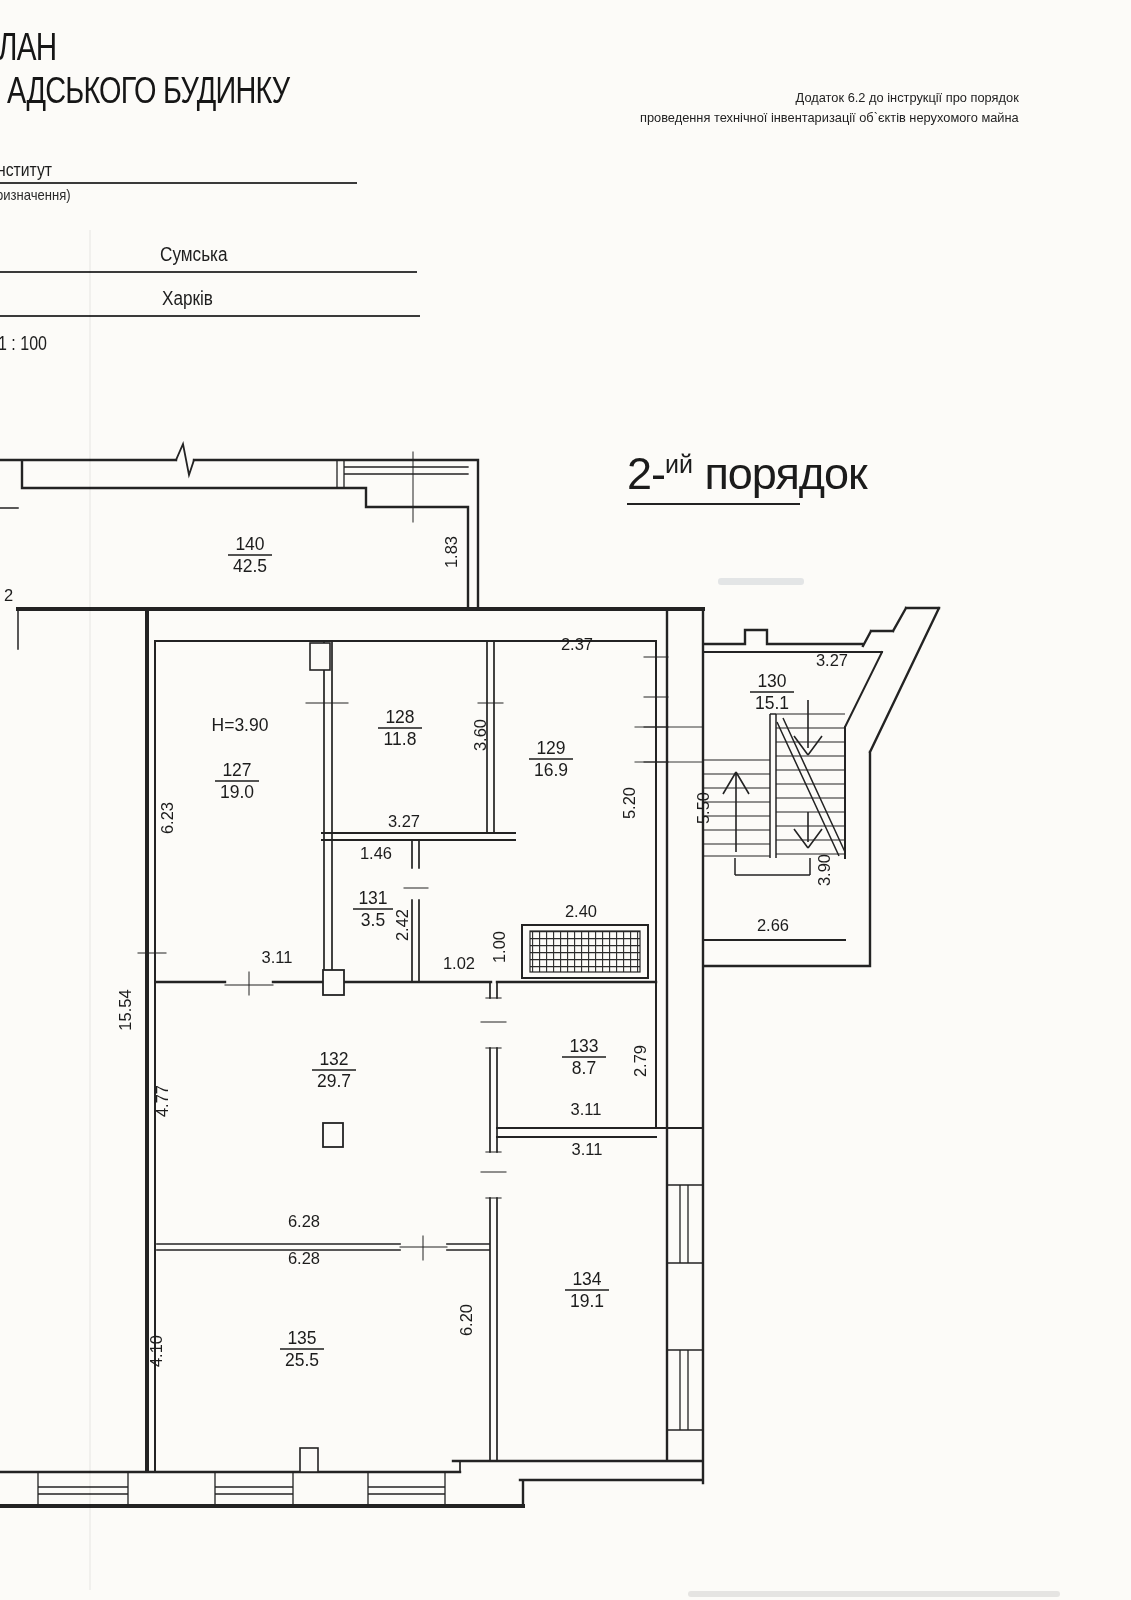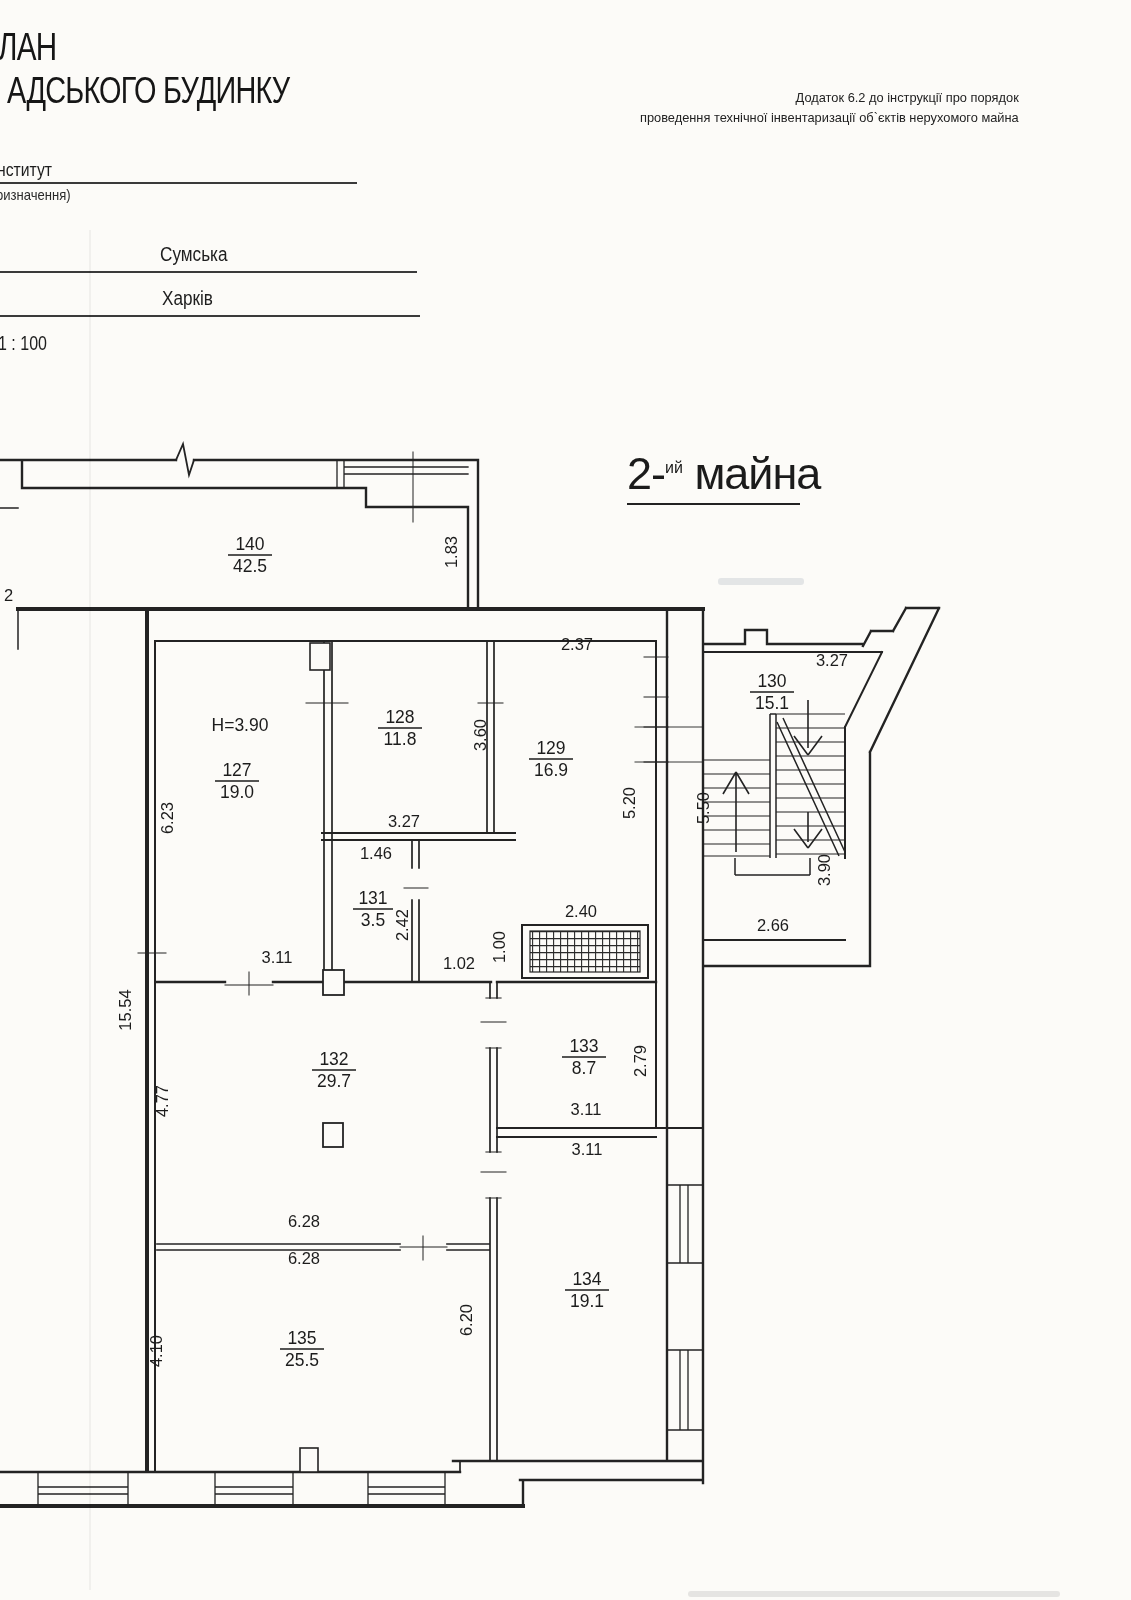--- a/index.html
+++ b/index.html
@@ -13,21 +13,21 @@
   .title2{left:7px; top:70px; font-size:37px; letter-spacing:-1px;
           transform:scaleX(.78); transform-origin:left top; color:#161616;}
   .institute{left:-3px; top:160px; font-size:17.5px; transform:scaleX(.9); transform-origin:left top;}
   .purpose{left:-4px; top:187px; font-size:14.5px; color:#2a2a2a; transform:scaleX(.9); transform-origin:left top;}
   .street{left:160px; top:243px; font-size:19.5px; transform:scaleX(.88); transform-origin:left top;}
   .city{left:162px; top:287px; font-size:19.5px; transform:scaleX(.88); transform-origin:left top;}
   .scale{left:-2px; top:332px; font-size:20px; transform:scaleX(.8); transform-origin:left top;}
   .appendix{right:112px; top:88px; text-align:right; font-size:13.5px; line-height:20px;
             color:#222; transform:scaleX(.95); transform-origin:right top;}
   .floor{left:627px; top:448px; font-size:45px; letter-spacing:-1px; color:#1b1b1b;}
-  .floor sup{font-size:16px; vertical-align:16px; letter-spacing:0;}
+  .floor sup{font-size:25px; vertical-align:16px; letter-spacing:0;}
   .rule{position:absolute; height:2px; background:#3a3a3a;}
   .r1{left:0; top:182px; width:357px; height:1.6px;}
   .r2{left:0; top:271px; width:417px; height:1.6px;}
   .r3{left:0; top:315px; width:420px; height:1.6px;}
   .r4{left:627px; top:503px; width:173px; height:2.4px; background:#222;}
   .smudge{position:absolute; pointer-events:none;}
   svg text{font-family:"Liberation Sans",sans-serif; fill:#1c1c1c;}
   .dim{font-size:16.5px;}
   .rn{font-size:17.5px;}
   .hnote{font-size:17.5px;}
@@ -48,21 +48,21 @@
   <div class="abs institute">нститут</div>
   <div class="rule r1"></div>
   <div class="abs purpose">ризначення)</div>
 
   <div class="abs street">Сумська</div>
   <div class="rule r2"></div>
   <div class="abs city">Харків</div>
   <div class="rule r3"></div>
   <div class="abs scale">1 : 100</div>
 
-  <div class="abs floor"><span>2-</span><sup>ий</sup> <span>майна</span></div>
+  <div class="abs floor"><span>2-</span><sup>ий</sup> <span>порядок</span></div>
   <div class="rule r4"></div>
 
   <svg width="1131" height="1600" viewBox="0 0 1131 1600" style="position:absolute;left:0;top:0;">
     <defs>
       <pattern id="hatchGrid" width="7" height="7" patternUnits="userSpaceOnUse">
         <path d="M0,0.6 H7 M0.6,0 V7" stroke="#2a2a2a" stroke-width="1.1" fill="none"></path>
       </pattern>
     </defs>
 
     <g stroke="#232323" fill="none" stroke-linecap="square">

